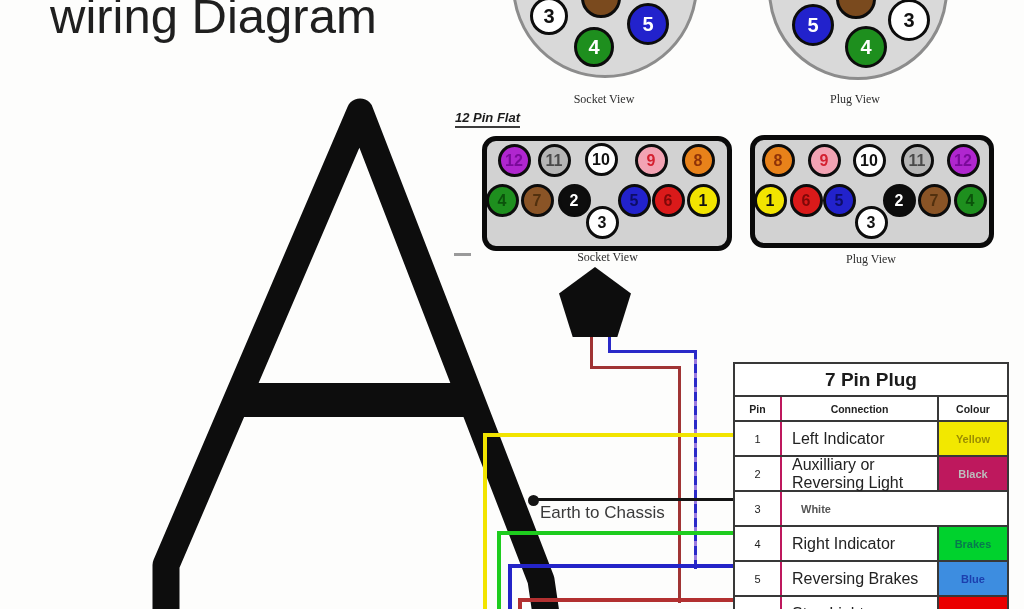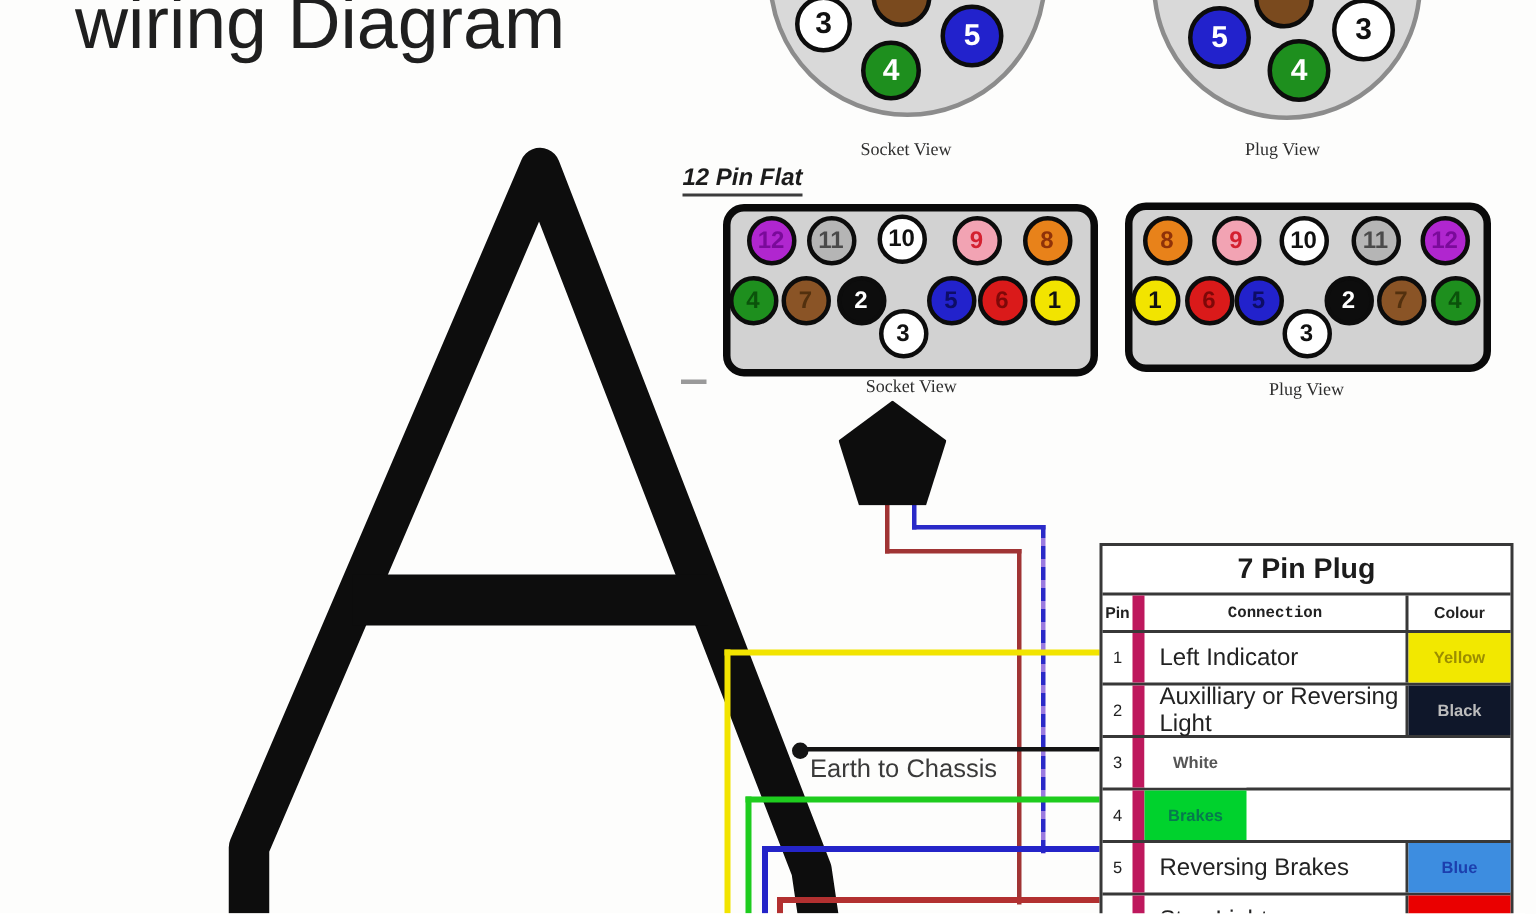--- a/index.html
+++ b/index.html
@@ -20,21 +20,21 @@
   .pin{
     position:absolute;border-radius:50%;border:3px solid #0c0c0c;
     text-align:center;font-weight:bold;box-sizing:border-box;z-index:2;
   }
   .view-label{
     font-family:"Liberation Serif", serif;font-size:12px;color:#2e2e2e;
     text-align:center;z-index:2;
   }
   
   #twelve-pin-heading{
-    left:455px;top:110px;font-size:16px;font-weight:bold;font-style:italic;
+    left:455px;top:110px;font-size:13px;font-weight:bold;font-style:italic;
     color:#1c1c1c;border-bottom:2px solid #3c3c3c;padding-bottom:1px;z-index:2;
   }
   .flat-conn{
     background:#d2d2d2;border:5px solid #0a0a0a;border-radius:14px;
     box-sizing:border-box;z-index:1;
   }
   #small-dash{left:454px;top:253px;width:17px;height:3px;background:#9a9a9a;z-index:1;}
   
   #pentagon{
     left:559px;top:267px;width:72px;height:70px;background:#0d0d0d;z-index:4;
@@ -67,26 +67,26 @@
     border:2px solid #383838;box-sizing:border-box;z-index:5;
   }
   #table-title{
     height:31px;line-height:31px;text-align:center;font-size:19px;font-weight:bold;
     color:#1c1c1c;border-bottom:2px solid #383838;
   }
   .t-head{display:flex;height:23px;border-bottom:2px solid #383838;
     font-size:10.5px;font-weight:bold;color:#222;}
   .t-row{display:flex;height:33px;border-bottom:2px solid #383838;}
   .t-row:last-child{border-bottom:none;}
-  .c-pin{width:28px;border-right:8px solid #be185d;display:flex;
+  .c-pin{width:47px;border-right:2px solid #be185d;display:flex;
     align-items:center;justify-content:center;box-sizing:border-box;}
   .c-conn{flex:1;border-right:2px solid #383838;display:flex;
     align-items:center;padding-left:10px;box-sizing:border-box;}
   .c-col{width:68px;display:flex;align-items:center;justify-content:center;box-sizing:border-box;}
-  .t-head .c-conn{justify-content:center;padding-left:0;font-family:Liberation Mono, monospace;}
+  .t-head .c-conn{justify-content:center;padding-left:0;}
   .t-row .c-pin{font-size:11px;color:#222;}
   .t-row .c-conn{font-size:16px;color:#222;}
   .t-row .c-col{font-size:11px;font-weight:bold;}
 </style>
 </head>
 <body>
 
 <div id="stage">
 
   <div class="abs" id="main-title">wiring Diagram</div>
@@ -178,28 +178,29 @@
     </div>
     <div id="table-body">
         <div class="t-row">
           <div class="c-pin">1</div>
           <div class="c-conn">Left Indicator</div>
           <div class="c-col" style="background: rgb(242, 232, 0); color: rgb(155, 141, 0);">Yellow</div>
         </div>
         <div class="t-row">
           <div class="c-pin">2</div>
           <div class="c-conn">Auxilliary or Reversing Light</div>
-          <div class="c-col" style="background: #0f172a; color: rgb(189, 189, 189);">Black</div>
+          <div class="c-col" style="background: #be185d; color: rgb(189, 189, 189);">Black</div>
         </div>
         <div class="t-row">
           <div class="c-pin">3</div>
           <div class="c-col" style="background: rgb(255, 255, 255); color: rgb(85, 85, 85);">White</div>
         </div>
         <div class="t-row">
           <div class="c-pin">4</div>
+          <div class="c-conn">Right Indicator</div>
           <div class="c-col" style="background: rgb(0, 210, 45); color: rgb(6, 122, 78);">Brakes</div>
         </div>
         <div class="t-row">
           <div class="c-pin">5</div>
           <div class="c-conn">Reversing Brakes</div>
           <div class="c-col" style="background: rgb(61, 141, 224); color: rgb(28, 63, 174);">Blue</div>
         </div>
         <div class="t-row">
           <div class="c-pin">6</div>
           <div class="c-conn">Stop Light</div>

